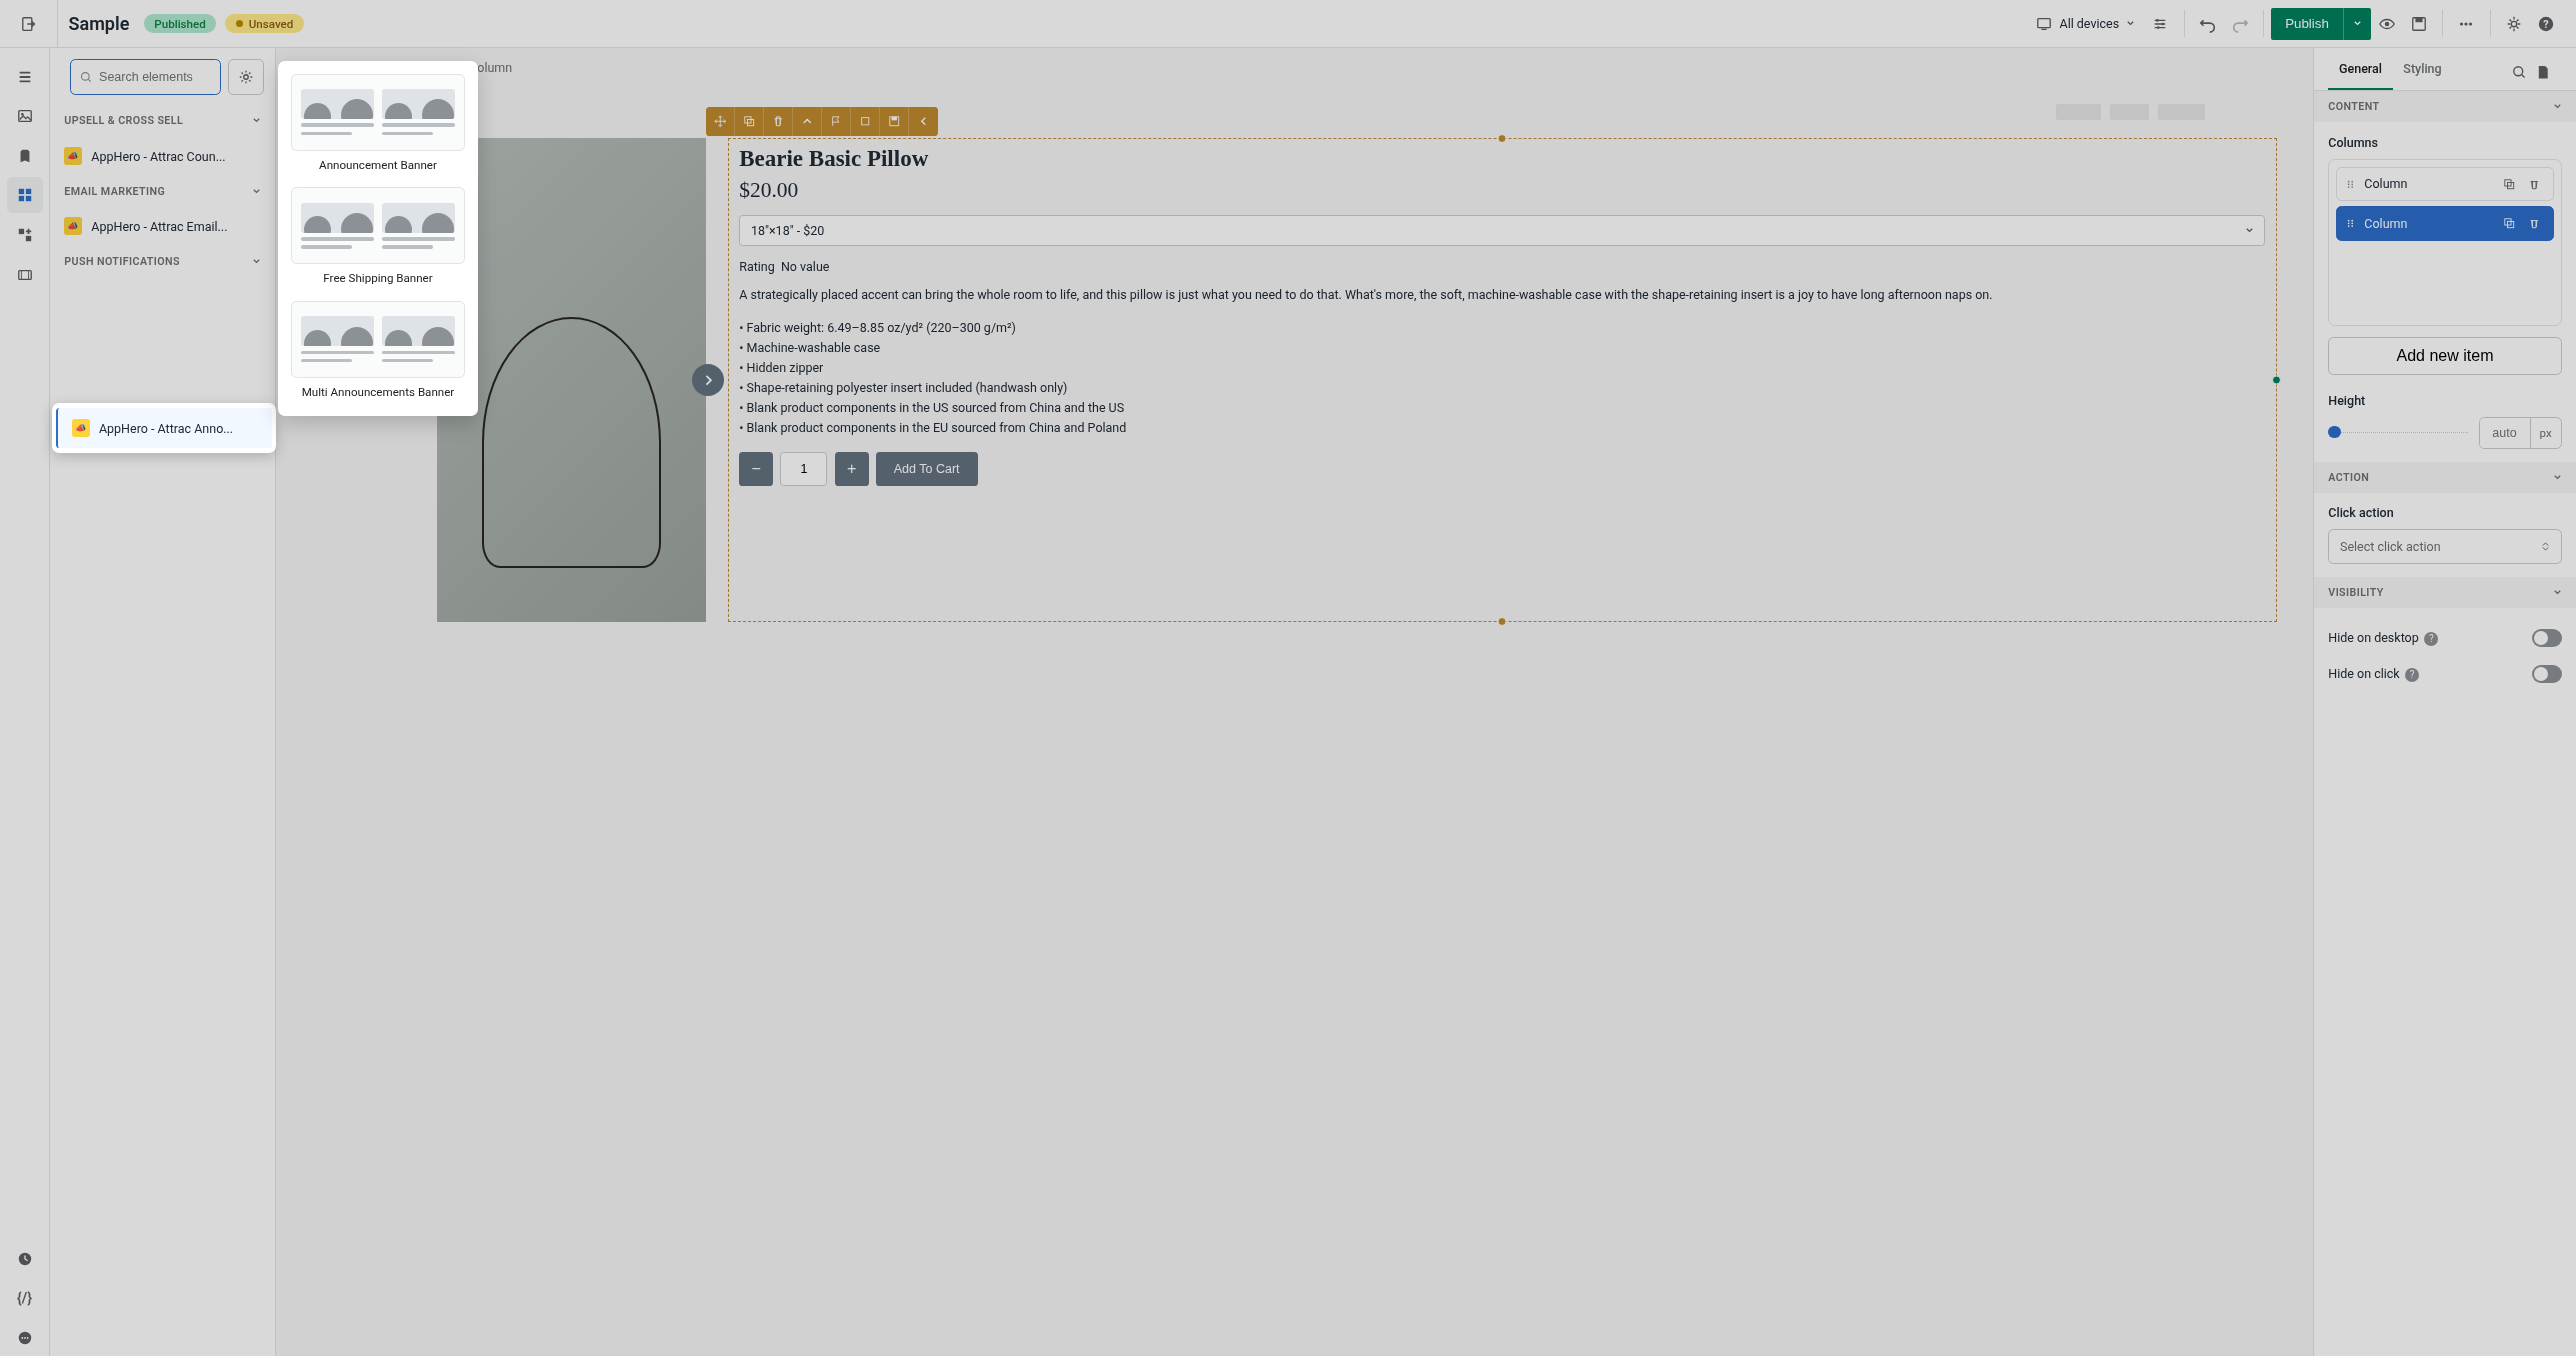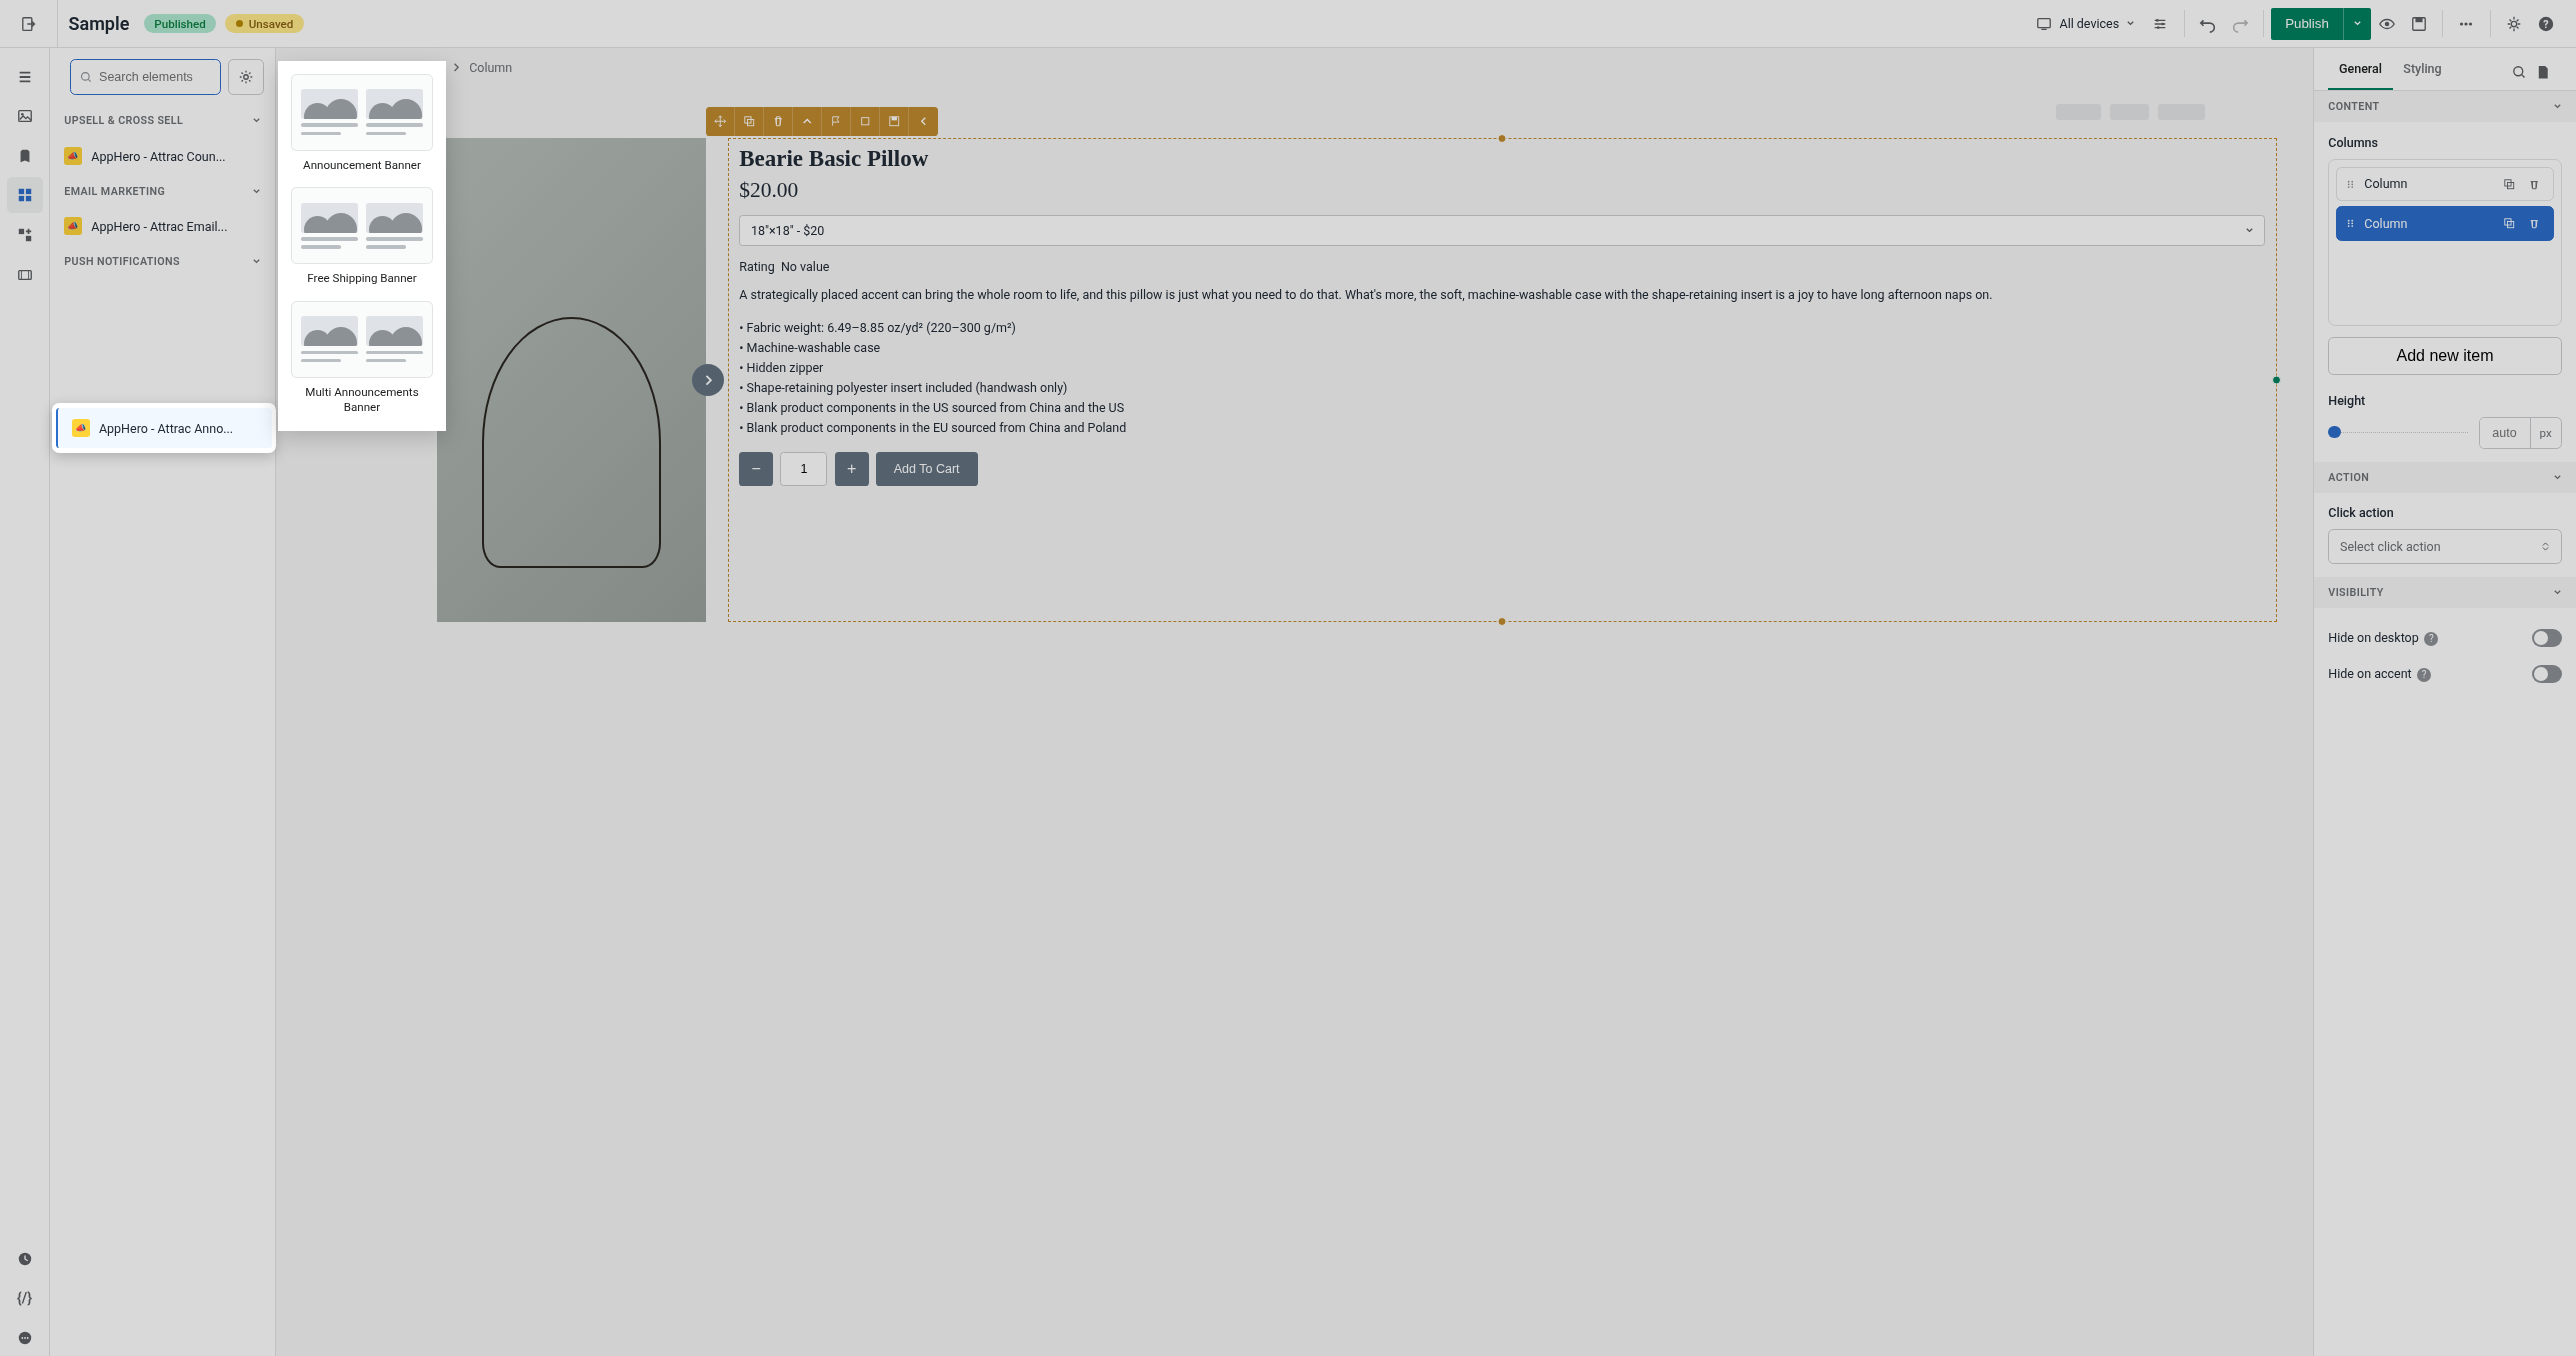--- a/index.html
+++ b/index.html
@@ -35,21 +35,21 @@
 .left-panel { width: 226px; background: #fff; border-right: 0.9px solid #e1e3e5; position: relative; z-index: 1; display: flex; flex-direction: column; }
 .search-row { display: flex; gap: 7.2px; padding: 10.7px; align-items: center; }
 .search-input { flex: 1; border: 1.8px solid #2c6ecb; border-radius: 5.4px; height: 36px; display: flex; align-items: center; padding: 0 9px; gap: 7.2px; margin-left: 9px; }
 .search-input input { border: none; outline: none; font-size: 12.5px; width: 100%; background: transparent; color: #6d7175; }
 .gear-btn { width: 36px; height: 36px; border: 0.9px solid #c9cccf; border-radius: 5.4px; display: flex; align-items: center; justify-content: center; cursor: pointer; }
 .section-header { display: flex; align-items: center; justify-content: space-between; padding: 9px 14.3px; font-size: 10.7px; font-weight: 600; letter-spacing: 0.4px; color: #6d7175; cursor: pointer; }
 .element-item { display: flex; align-items: center; gap: 9px; padding: 10.7px 14.3px; cursor: pointer; font-size: 12.5px; }
 .element-item .el-icon { width: 18px; height: 18px; background: #ffd43b; border-radius: 2.7px; display: flex; align-items: center; justify-content: center; font-size: 9px; font-weight: bold; color: #5c4200; }
 
 
-.popover { position: absolute; left: 278px; top: 61px; width: 168px; background: #fff; border-radius: 0; box-shadow: 0 7.2px 21.5px rgba(0,0,0,0.18); z-index: 20; padding: 7.2px; }
+.popover { position: absolute; left: 278px; top: 61px; width: 200px; background: #fff; border-radius: 7px; box-shadow: 0 7.2px 21.5px rgba(0,0,0,0.18); z-index: 20; padding: 7.2px; }
 .popover-item { padding: 5.4px; border-radius: 5.4px; cursor: pointer; text-align: center; margin-bottom: 3.6px; }
 .popover-thumb { width: 100%; height: 77px; background: #fafbfb; border: 0.9px solid #e1e3e5; border-radius: 5.4px; margin-bottom: 7.2px; display: flex; align-items: center; justify-content: center; gap: 7.2px; padding: 9px; }
 .thumb-col { flex: 1; }
 .thumb-img { width: 100%; height: 30px; background: #dfe3e8; border-radius: 2.7px; position: relative; overflow: hidden; }
 .thumb-img::before { content: ""; position: absolute; width: 27px; height: 27px; background: #8c9196; border-radius: 50%; bottom: -10.7px; left: 3.6px; }
 .thumb-img::after { content: ""; position: absolute; width: 32px; height: 32px; background: #8c9196; border-radius: 50%; bottom: -12.5px; right: 1.8px; }
 .thumb-line { height: 3.6px; background: #babfc3; margin-top: 4.5px; border-radius: 1.8px; }
 .thumb-line.short { width: 70%; }
 .popover-label { font-size: 11.6px; color: #202223; line-height: 1.3; }
 
@@ -531,21 +531,21 @@
       <svg width="9" height="9" viewBox="0 0 10 10">
           <path d="M2 3l3 3 3-3" fill="none" stroke="#6d7175" stroke-width="1.5"></path>
         </svg>
     </div>
     <div class="rp-body">
       <div class="vis-row">
         <span><span>Hide on desktop</span><span class="help-ic">?</span></span>
         <div class="toggle"></div>
       </div>
       <div class="vis-row">
-        <span><span>Hide on accent</span><span class="help-ic">?</span></span>
+        <span><span>Hide on click</span><span class="help-ic">?</span></span>
         <div class="toggle"></div>
       </div>
     </div>
   </div>
 </div>
 
 <div class="dim-overlay"></div>
 
 <div class="highlight-frame hf1">
   <div class="hf1-inner">

